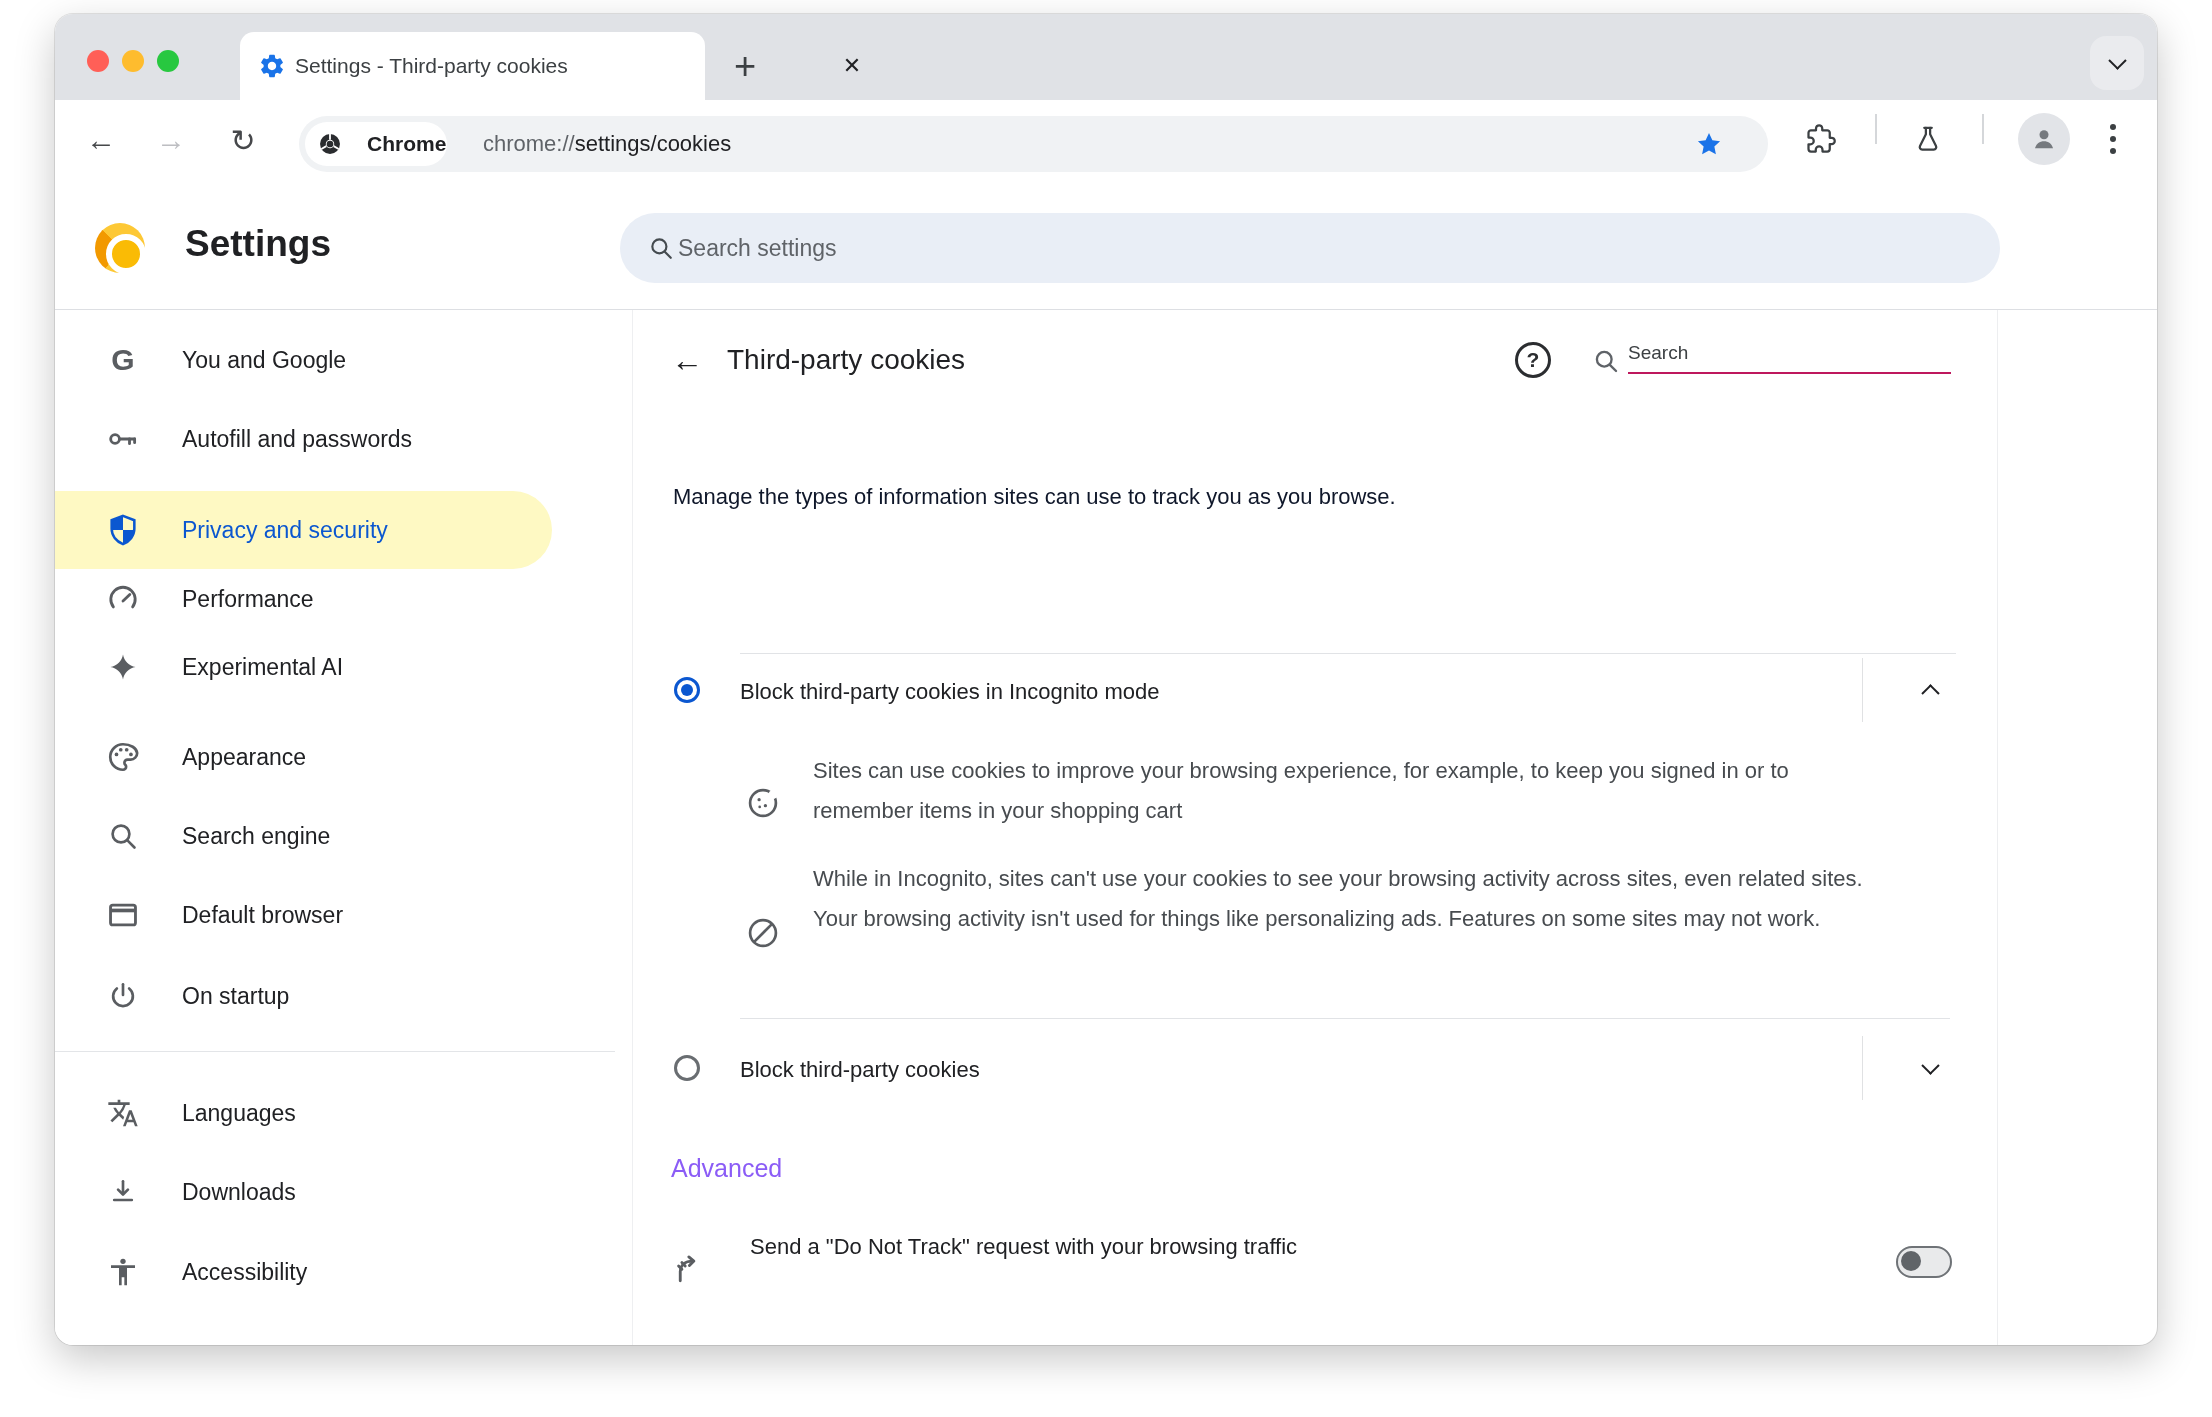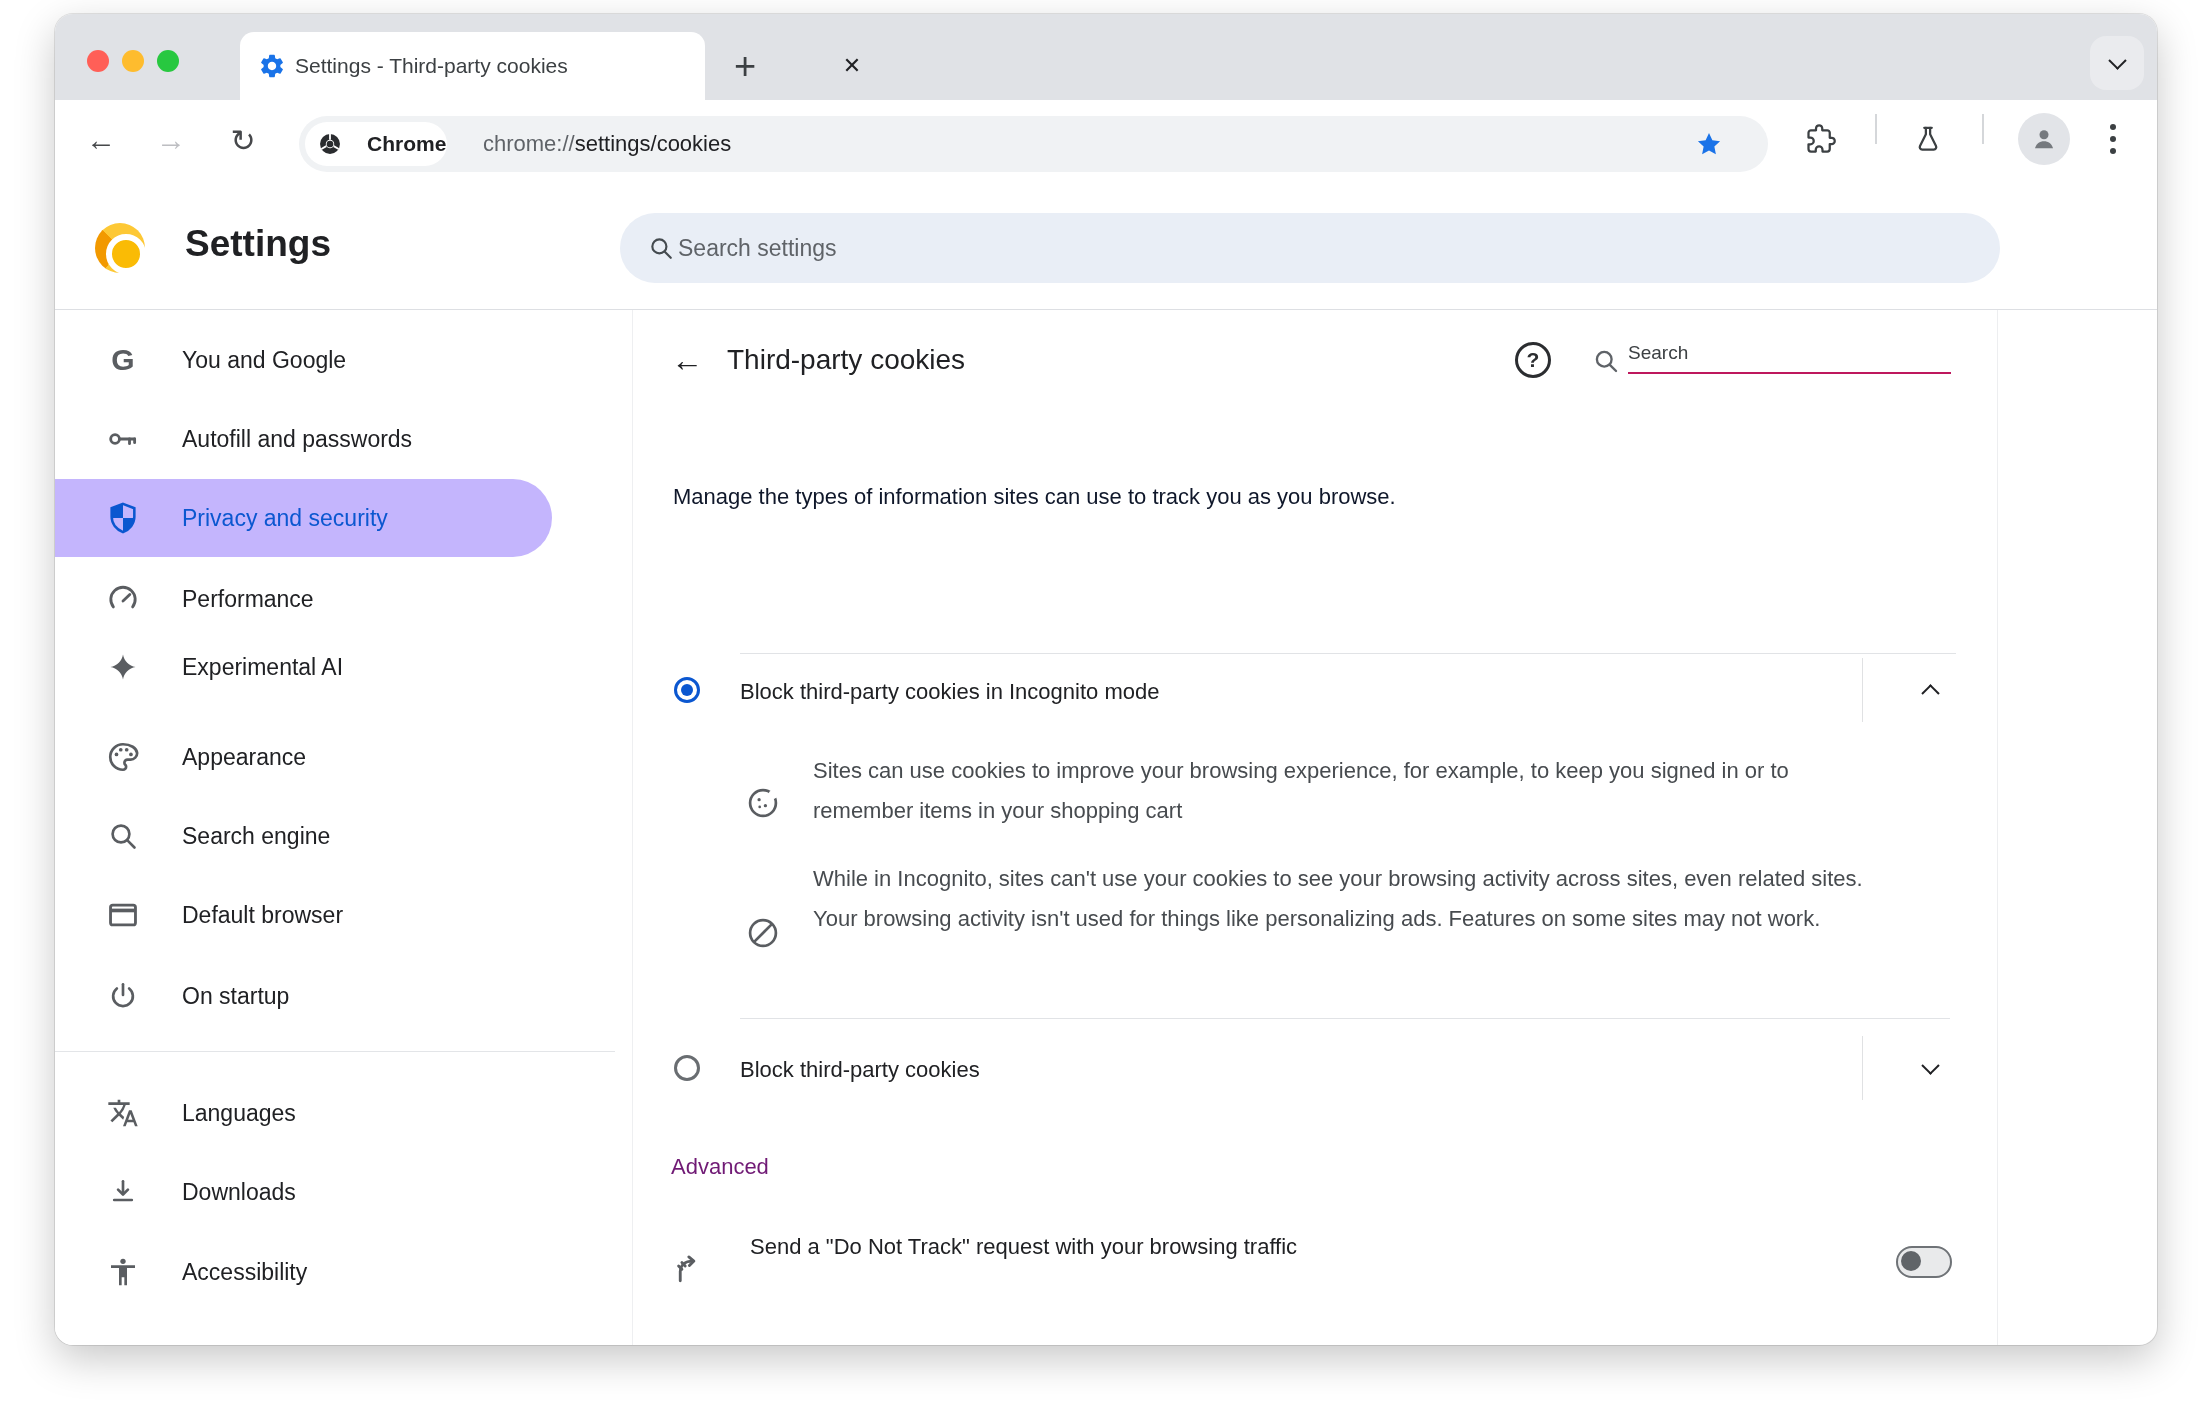--- a/index.html
+++ b/index.html
@@ -50,21 +50,21 @@
     color:#202124; width:1200px; font-family:inherit; }
   #search-settings input::placeholder { color:#5F6368; opacity:1; }
   
   #sidebar { position:absolute; left:0; top:296px; width:578px; height:1035px; background:#fff;
     border-right:1px solid #EEEFF1; }
   .side-item { position:absolute; left:0; width:497px; height:78px; display:flex;
     align-items:center; cursor:pointer; }
   .side-item .ic { position:absolute; left:50px; width:36px; height:36px; display:flex;
     align-items:center; justify-content:center; }
   .side-item .lbl { position:absolute; left:127px; font-size:23px; font-weight:500; color:#202124; }
-  .side-item.selected { background:#c4b5fd; border-radius:0 39px 39px 0; }
+  .side-item.selected { background:#fef9c3; border-radius:0 39px 39px 0;margin-top:12px; }
   .side-item.selected .lbl { color:#0B57D0; }
   .side-divider { position:absolute; left:0; width:560px; height:1px; background:#E3E5E8; }
   .gletter { font-size:30px; font-weight:700; color:#5A5D61; }
   
   #content { position:absolute; left:579px; top:296px; width:1364px; height:1035px; background:#fff;
     border-right:1px solid #EDEEF0; }
   .c { position:absolute; } 
   #page-title { font-size:28px; color:#202124; }
   #help-circle { width:36px; height:36px; border-radius:50%; border:3px solid #2B2D30;
     display:flex; align-items:center; justify-content:center; font-size:21px; font-weight:700; color:#2B2D30; }
@@ -73,21 +73,21 @@
   #content-search::placeholder { color:#3C4043; opacity:1; }
   .intro { font-size:22px; color:#0f172a; }
   .opt-label { font-size:22px; color:#202124; }
   .radio { width:26px; height:26px; border-radius:50%; border:3px solid #696D71; background:#fff; }
   .radio.checked { border:3.5px solid #0B57D0; position:relative; }
   .radio.checked::after { content:""; position:absolute; left:50%; top:50%; width:12px; height:12px;
     margin:-6px 0 0 -6px; border-radius:50%; background:#0B57D0; }
   .row-sep { width:1px; height:64px; background:#E0E1E3; }
   .hdivider { height:1px; background:#E1E3E6; }
   .exp-text { font-size:22px; line-height:40px; color:#474B4F; }
-  .adv-label { font-size:22px; font-weight:500; color:#701a75; }
+  .adv-label { font-size:25px; font-weight:500; color:#8b5cf6; }
   .dnt-title { font-size:22px; color:#202124; }
   .dnt-sub { font-size:21px; color:#474B4F; }
   #toggle { width:56px; height:32px; border-radius:16px; background:#E9EAEB; border:2px solid #6F7377;
     position:relative; }
   #toggle .knob { position:absolute; left:3px; top:3px; width:20px; height:20px; border-radius:50%;
     background:#606468; }
   svg { display:block; }
 </style>
 </head>
 <body>

